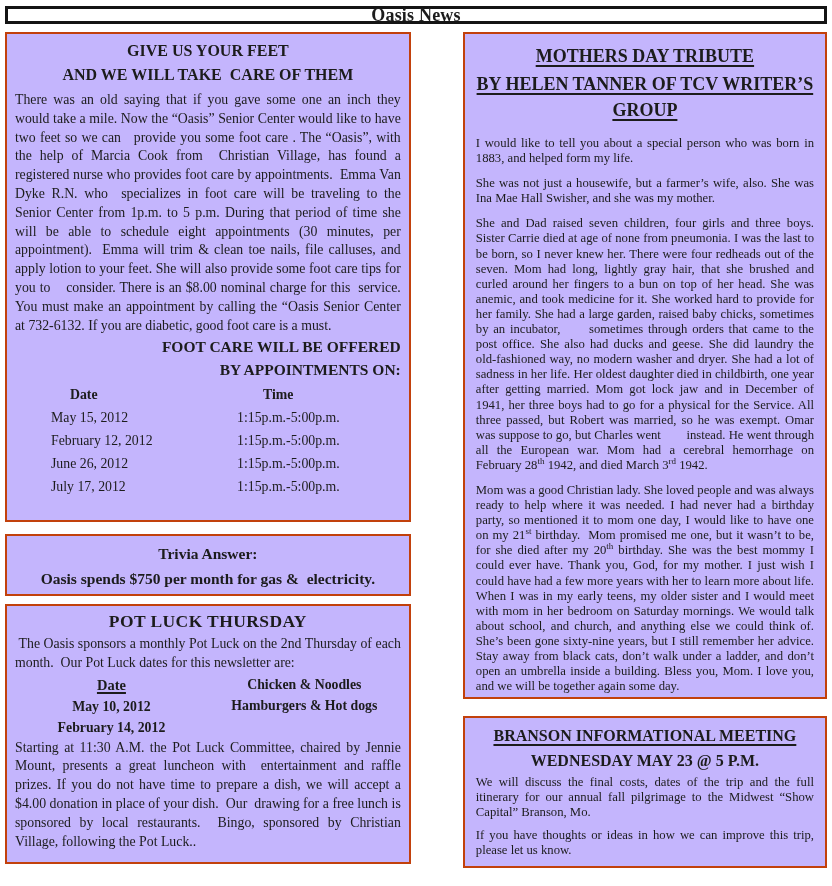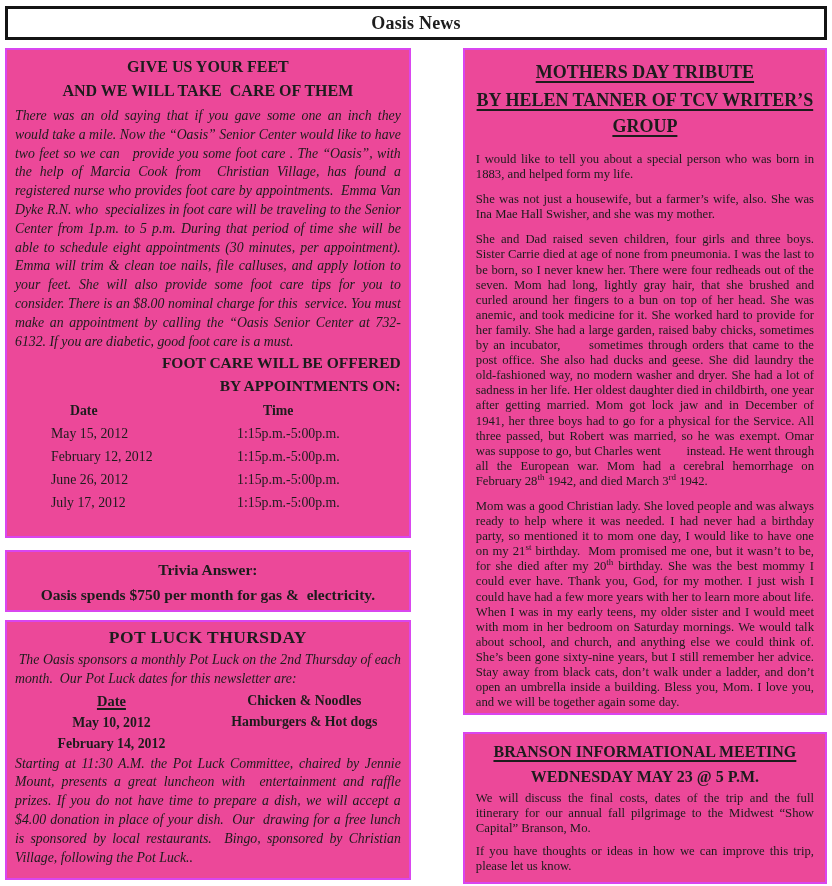--- a/index.html
+++ b/index.html
@@ -3,44 +3,44 @@
 <meta charset="utf-8">
 <style>
   html,body { margin:0; padding:0; background:#e8e8e8; }
   .page {
     position:relative; width:832px; height:886px; margin:0 auto;
     background:#ffffff; box-sizing:border-box; padding:6px 5px;
     font-family:"Liberation Serif", serif; color:#1c1c1c;
     overflow:hidden;
   }
   .banner {
-    box-sizing:border-box; height:34px; border:3px solid #141414;
+    box-sizing:border-box; height:18px; border:3px solid #141414;
     display:flex; align-items:center; justify-content:center;
     margin-bottom:8px;
   }
   .banner-title { font-weight:bold; font-size:18px; letter-spacing:.2px; }
 
   .columns { display:flex; gap:8px; }
   .col-left  { width:410px; display:flex; flex-direction:column; }
   .col-right { width:368px; display:flex; flex-direction:column;margin-left:44px; }
 
   .box {
-    box-sizing:border-box; border:2px solid #d946ef; background:#ec4899;
+    box-sizing:border-box; border:2px solid #c2410c; background:#c4b5fd;
     overflow:hidden;
   }
 
   
   .box-feet { height:490px; padding:5px 8px 0 8px; }
   .h-feet {
     text-align:center; font-weight:bold; font-size:16px; line-height:24px;
     white-space:pre-wrap;
   }
   .body-lg {
     font-size:13.8px; line-height:18.8px; text-align:justify;
-    white-space:pre-wrap; margin:4px 0 0 0;font-style:italic;
+    white-space:pre-wrap; margin:4px 0 0 0;
   }
   .h-sched {
     text-align:right; font-weight:bold; font-size:15.5px; line-height:23px;
   }
   .h-sched:first-of-type { margin-top:8px; }
   .sched { margin-top:2px; font-size:13.8px; }
   .sched-row { display:flex; line-height:23px; }
   .sched-date { width:180px; padding-left:36px; box-sizing:border-box; }
   .sched-time { padding-left:42px; }
   .sched-head .sched-date { font-weight:bold; padding-left:55px; }

